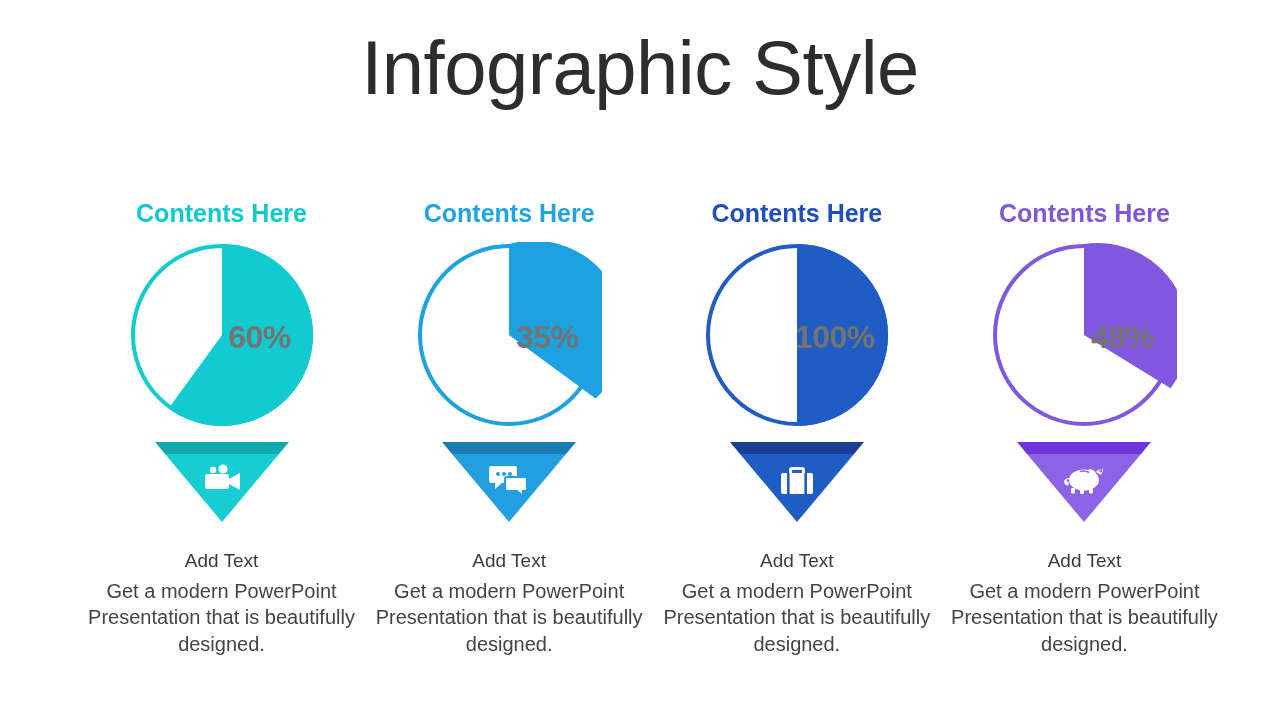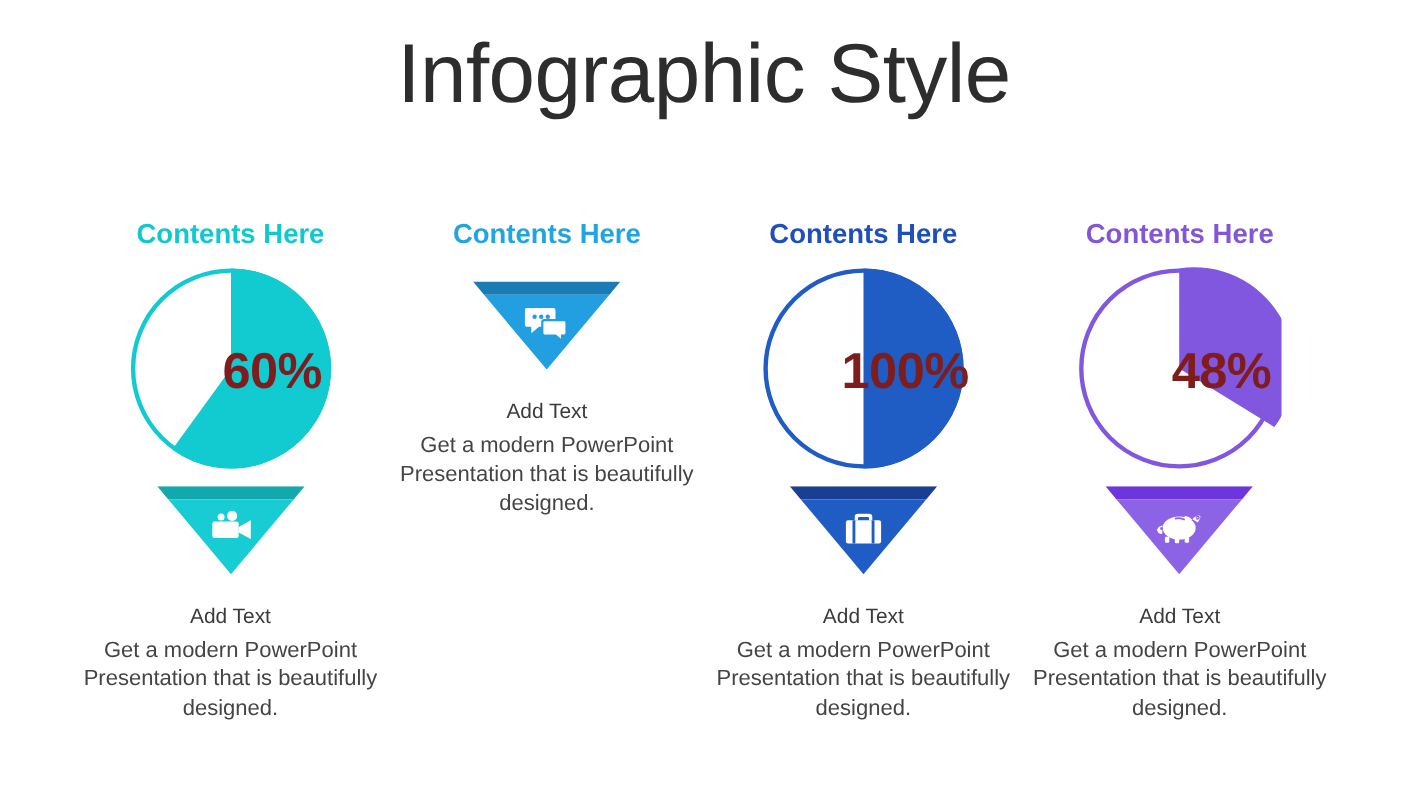--- a/index.html
+++ b/index.html
@@ -24,25 +24,26 @@
     text-align: center;
     font-size: 76px;
     font-weight: 400;
     color: #2d2d2d;
     letter-spacing: -0.5px;
     line-height: 1.1;
   }
   .columns {
     position: absolute;
     top: 198px;
-    left: 66px;
+    left: 78px;
     width: 1150px;
     display: flex;
     flex-direction: row;
     justify-content: space-between;
+    align-items: flex-end;
   }
   .col {
     width: 287px;
     display: flex;
     flex-direction: column;
     align-items: center;
   }
   .col-heading {
     font-size: 25px;
     font-weight: bold;
@@ -64,22 +65,22 @@
     height: 186px;
     display: flex;
     align-items: center;
     justify-content: center;
     pointer-events: none;
   }
   .pie-label span {
     position: relative;
     left: 38px;
     top: 2px;
-    color: #7f1d1d;
-    font-size: 46px;
+    color: #737373;
+    font-size: 32px;
     font-weight: bold;
     letter-spacing: -0.5px;
     line-height: 1;
   }
   .tri-wrap {
     position: relative;
     width: 134px;
     height: 80px;
     margin-top: 14px;
   }
@@ -149,20 +150,29 @@
         </div>
       </div>
 
       <div class="add-text">Add Text</div>
       <div class="body-text">Get a modern PowerPoint Presentation that is beautifully designed.</div>
     </div>
 
     <div class="col">
       <div class="col-heading" style="color: rgb(33, 165, 225);">Contents Here</div>
 
+      <div class="pie-wrap">
+        <svg class="pie-svg" viewBox="0 0 186 186">
+          <circle cx="93" cy="93" r="89" fill="#ffffff" stroke="#1ca2e0" stroke-width="4"></circle>
+          <path d="M 93 93 L 93 2 A 91 91 0 0 1 179.55 156.46 Z" fill="#1ca2e0"></path>
+        </svg>
+        <div class="pie-label">
+          <span>35%</span>
+        </div>
+      </div>
 
       <div class="tri-wrap">
         <svg class="tri-svg" viewBox="0 0 134 80">
           <polygon points="0,0 134,0 124,12 10,12" fill="#1a7bb5"></polygon>
           <polygon points="10,12 124,12 67,80" fill="#219fe0"></polygon>
         </svg>
         <div class="tri-icon">
           <svg width="40" height="32" viewBox="0 0 40 32" fill="#ffffff">
             <path d="M2 2 h24 a2 2 0 0 1 2 2 v13 a2 2 0 0 1 -2 2 h-13 l-7 6 v-6 h-4 a2 2 0 0 1 -2 -2 v-13 a2 2 0 0 1 2 -2 z"></path>
             <path d="M18 13 h18 a2 2 0 0 1 2 2 v10 a2 2 0 0 1 -2 2 h-2 v5 l-6 -5 h-10 a2 2 0 0 1 -2 -2 v-10 a2 2 0 0 1 2 -2 z" stroke="#219fe0" stroke-width="2"></path>

